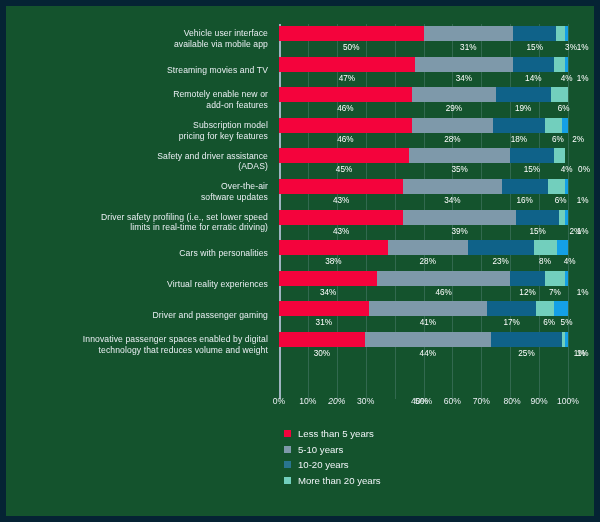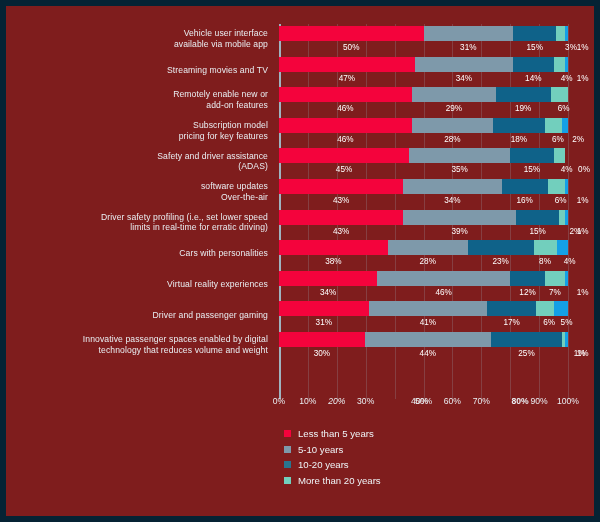--- a/index.html
+++ b/index.html
@@ -13,21 +13,21 @@
     position:relative;
     width:600px;height:522px;
     background:#052334;
     box-sizing:border-box;
     padding:0;
   }
   .panel{
     position:absolute;
     left:6px;top:6px;
     width:588px;height:510px;
-    background:#7f1d1d;
+    background:#14532d;
   }
 
   
   .chart{
     position:absolute;
     left:0;top:18px;
     width:588px;height:375px;
   }
   .rows{
     position:absolute;
@@ -269,22 +269,22 @@
                 <div class="lab" style="width: 130.05px;"><span>45%</span></div>
                 <div class="lab" style="width: 101.15px;"><span>35%</span></div>
                 <div class="lab" style="width: 43.35px;"><span>15%</span></div>
                 <div class="lab" style="width: 11.56px; overflow: visible;"><span style="left: 7.22px;">4%</span></div>
                 <div class="lab" style="width: 0px; overflow: visible;"><span style="left: 13px;">0%</span></div>
               </div>
             </div>
           </div>
           <div class="row">
             <div class="row-label">
+              <div>Over-the-air</div>
               <div>software updates</div>
-              <div>Over-the-air</div>
             </div>
             <div class="row-plot">
               <div class="bar">
                 <div class="seg" style="width: 124.27px; background: rgb(244, 3, 60);"></div>
                 <div class="seg" style="width: 98.26px; background: rgb(126, 153, 170);"></div>
                 <div class="seg" style="width: 46.24px; background: rgb(15, 98, 137);"></div>
                 <div class="seg" style="width: 17.34px; background: rgb(114, 207, 189);"></div>
                 <div class="seg" style="width: 2.89px; background: rgb(20, 160, 230);"></div>
               </div>
               <div class="labels">
@@ -408,21 +408,21 @@
 
     <div class="xaxis" id="xaxis">
         <div class="xtick" style="left: 0px;">0%</div>
         <div class="xtick" style="left: 28.9px;">10%</div>
         <div class="xtick" style="left: 57.8px; font-style: italic;">20%</div>
         <div class="xtick" style="left: 86.7px;">30%</div>
         <div class="xtick" style="left: 115.6px; margin-left: 25px;">40%</div>
         <div class="xtick" style="left: 144.5px;">50%</div>
         <div class="xtick" style="left: 173.4px;">60%</div>
         <div class="xtick" style="left: 202.3px;">70%</div>
-        <div class="xtick" style="left: 241px; font-weight: bold;">80%</div>
+        <div class="xtick" style="left: 233px;">80%</div>
         <div class="xtick" style="left: 260.1px;">90%</div>
         <div class="xtick" style="left: 289px;">100%</div>
       </div>
 
     <div class="legend" id="legend">
         <div class="legend-item">
           <div class="sw" style="background: rgb(244, 3, 60);"></div>
           <div class="legend-label">Less than 5 years</div>
         </div>
         <div class="legend-item">

